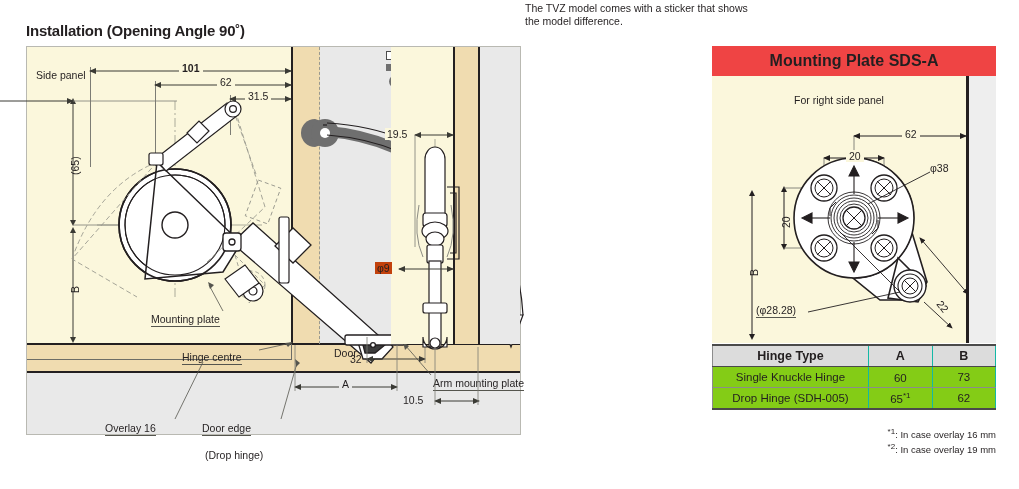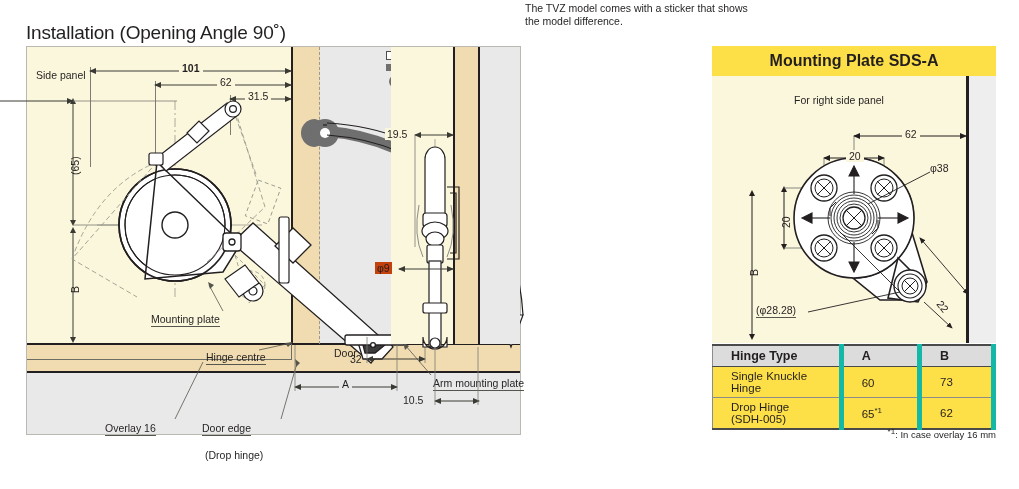--- a/index.html
+++ b/index.html
@@ -2,21 +2,21 @@
 <html><head>
 <meta charset="utf-8">
 <style>
   html,body{margin:0;padding:0;background:#ffffff;}
   body{width:1019px;height:489px;position:relative;overflow:hidden;
        font-family:"Liberation Sans","DejaVu Sans",sans-serif;color:#231f20;}
 
   .abs{position:absolute;}
 
   
-  #page-title{left:26px;top:22px;font-size:19px;font-weight:normal;letter-spacing:-0.2px;}
+  #page-title{left:26px;top:22px;font-size:15px;font-weight:bold;letter-spacing:-0.2px;}
   #tvz-note{left:525px;top:2px;width:225px;font-size:10.5px;line-height:12.5px;}
 
   
   #inst-panel{left:26px;top:46px;width:495px;height:389px;
               border:1px solid #b9b9b2;background:#eeeeee;box-sizing:border-box;}
   .band-cream{position:absolute;background:#fbf7dc;}
   .band-tan{position:absolute;background:#f0dcb0;}
   .band-gray{position:absolute;background:#e9e9e9;}
   .hline{position:absolute;background:#231f20;}
   .vline{position:absolute;background:#231f20;}
@@ -34,35 +34,35 @@
   #legend .row{display:flex;align-items:center;gap:5px;height:12.6px;}
   #legend .sw-open{width:19px;height:7px;border:1.4px solid #4d4d4d;background:#fff;}
   #legend .sw-soft{width:19px;height:7px;background:#6f6f6f;}
   #legend .sw-hold{width:13px;height:13px;border-radius:50%;background:#6f6f6f;
         display:flex;align-items:center;justify-content:center;margin-left:3px;}
   #legend .sw-hold i{display:block;width:5px;height:5px;border-radius:50%;background:#fff;}
   #legend .sub{margin-left:26px;}
 
   
   #mp-panel{left:712px;top:46px;width:284px;height:297px;}
-  #mp-head{position:absolute;left:0;top:0;width:284px;height:30px;background:#fde047;
+  #mp-head{position:absolute;left:0;top:0;width:284px;height:30px;background:#ef4444;
            display:flex;align-items:center;justify-content:center;
            font-size:16px;font-weight:bold;}
   #mp-body{position:absolute;left:0;top:30px;width:284px;height:267px;background:#eeeeee;}
   #mp-cream{position:absolute;left:0;top:0;width:254px;height:267px;background:#fbf7dc;}
   #mp-wall{position:absolute;left:254px;top:0;width:3px;height:267px;background:#231f20;}
   #mp-sub{position:absolute;left:0;top:18px;width:254px;text-align:center;font-size:10.5px;}
 
   
   #tbl{left:712px;top:344px;width:284px;border-collapse:collapse;}
-  #tbl td,#tbl th{font-size:11.5px;text-align:left;padding:3px 18px;
-      border-left:1px solid #8c8c8c;border-right:5px solid #14b8a6;color:#231f20;}
+  #tbl td,#tbl th{font-size:11.5px;text-align:center;padding:3px 2px;
+      border-left:1px solid #8c8c8c;border-right:1px solid #14b8a6;color:#231f20;}
   #tbl thead th{background:#dcdcdc;font-weight:bold;font-size:12.5px;
       border-top:2px solid #4a4a4a;border-bottom:1px solid #4a4a4a;}
-  #tbl tbody td{background:#fde047;border-bottom:1px solid #8c8c8c;}
+  #tbl tbody td{background:#84cc16;border-bottom:1px solid #8c8c8c;}
   #tbl tbody tr:last-child td{border-bottom:2px solid #4a4a4a;}
   #tbl .c0{width:160px;}
   #tbl .c1,#tbl .c2{width:62px;}
   #tbl sup{font-size:8px;vertical-align:super;}
   #notes{left:712px;top:426px;width:284px;text-align:right;font-size:9.5px;line-height:12px;}
   #notes sup{font-size:8px;}
 
   svg{position:absolute;left:0;top:0;overflow:visible;}
 </style>
 </head>
@@ -197,21 +197,21 @@
   </svg>
 
   <div class="dim" style="left:152px;top:15px;background:#fbf7dc;padding:0 3px;font-weight:bold;">101</div>
   <div class="dim" style="left:190px;top:29px;background:#fbf7dc;padding:0 3px;">62</div>
   <div class="dim" style="left:218px;top:43px;background:#fbf7dc;padding:0 3px;">31.5</div>
   <div class="dim rot90" style="left:42px;top:128px;">(65)</div>
   <div class="dim rot90" style="left:42px;top:246px;">B</div>
 
   <div class="lbl" style="left:9px;top:22px;">Side panel</div>
   <div class="lbl lbl-u" style="left:124px;top:266px;">Mounting plate</div>
-  <div class="lbl lbl-u" style="left:155px;top:304px;margin-left:24px;">Hinge centre</div>
+  <div class="lbl lbl-u" style="left:155px;top:304px;">Hinge centre</div>
   <div class="lbl lbl-u" style="left:78px;top:375px;">Overlay 16</div>
   <div class="lbl lbl-u" style="left:175px;top:375px;">Door edge</div>
   <div class="lbl" style="left:178px;top:390px;margin-top:12px;">(Drop hinge)</div>
   <div class="lbl" style="left:300px;top:300px;padding-left:7px;">Door</div>
   <div class="lbl lbl-u" style="left:406px;top:330px;">Arm mounting plate</div>
   <div class="dim" style="left:430px;top:128px;font-size:11px;">90˚</div>
 
   <svg width="495" height="389">
     <line x1="196" y1="264" x2="182" y2="238" stroke="#55554e" stroke-width="0.8"></line>
     <path d="M181,235 l2,7 l4,-4 z" fill="#55554e"></path>
@@ -450,13 +450,14 @@
     <tr>
       <td>Drop Hinge (SDH-005)</td>
       <td><span>65</span><sup>*1</sup></td>
       <td>62</td>
     </tr>
   </tbody>
 </table>
 
 <div class="abs" id="notes">
   <div><sup>*1</sup><span>: In case overlay 16 mm</span></div>
+  <div><sup>*2</sup><span>: In case overlay 19 mm</span></div>
 </div>
 
 </body></html>

